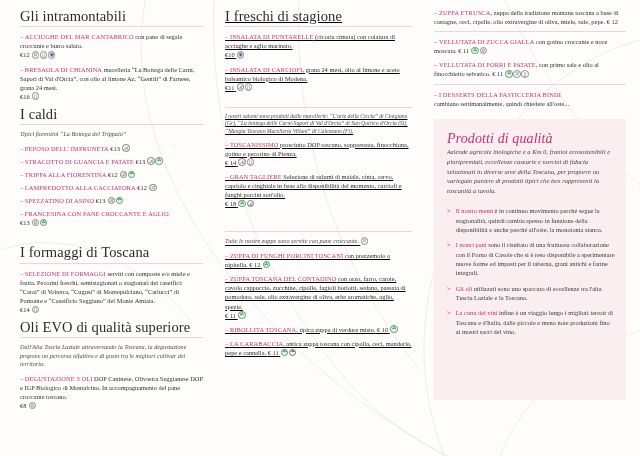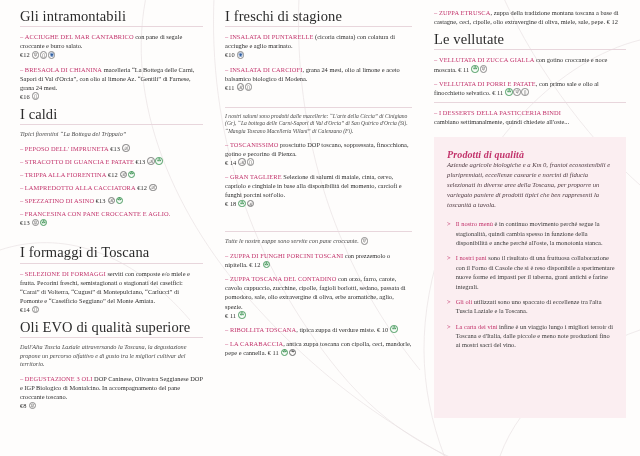--- a/index.html
+++ b/index.html
@@ -25,21 +25,21 @@
   #columns {
     position: relative;
     z-index: 2;
     display: flex;
     width: 640px; height: 456px;
     padding: 8px 6px 20px 6px;
     gap: 0px;
   }
   .col { position: relative; }
   .col-1 { width: 213px; padding: 0 12px 0 14px; }
-  .col-2 { width: 213px; padding: 0 12px 0 10px; }
+  .col-2 { width: 213px; padding: 0 12px 0 10px; text-decoration: underline; }
   .col-3 { width: 214px; padding: 0 8px 0 10px; }
 
   h2.section-title {
     font-family: "Liberation Serif", "DejaVu Serif", serif;
     font-weight: 400;
     font-size: 14.5px;
     line-height: 1.12;
     color: #2b2b2b;
     letter-spacing: 0.1px;
     margin: 0 0 1px 0;
@@ -109,25 +109,24 @@
 
   
   .panel {
     background: #fbeef1;
     padding: 12px 11px 13px 13px;
     margin-top: 11px;
     height: 281px;
   }
   .panel-title {
     font-style: italic;
-    font-size: 10px;
+    font-size: 14px;
     color: #c2336b;
     margin-bottom: 0;
     letter-spacing: 0.1px;
-    font-weight: bold;
   }
   .panel-intro {
     font-style: italic;
     font-size: 6.6px;
     line-height: 1.5;
     color: #4f3b42;
     margin-bottom: 10px;
   }
   .bullet {
     display: flex;
@@ -291,21 +290,20 @@
       </p>
     </div>
 
     <div class="col col-3">
 
       <p class="item">
         <span class="dash">– </span><span class="nm">ZUPPA ETRUSCA</span><span>, zuppa della tradizione montana toscana a base di castagne, ceci, cipolle, olio extravergine di oliva, miele, sale, pepe.</span>
         <span>€ 12</span>
       </p>
 
-      <h2 class="section-title">Le vellutate</h2>
       <div class="rule"></div>
       <p class="item">
         <span class="dash">– </span><span class="nm">VELLUTATA DI ZUCCA GIALLA</span><span> con gotino croccante e noce moscata.</span>
         <span>€ 11</span>
         <span class="ic ic-veg"></span><span class="ic ic-gluten"></span>
       </p>
       <p class="item">
         <span class="dash">– </span><span class="nm">VELLUTATA DI PORRI E PATATE</span><span>, con primo sale e olio al finocchietto selvatico.</span>
         <span>€ 11</span>
         <span class="ic ic-veg"></span><span class="ic ic-gluten"></span><span class="ic ic-milk"></span>

